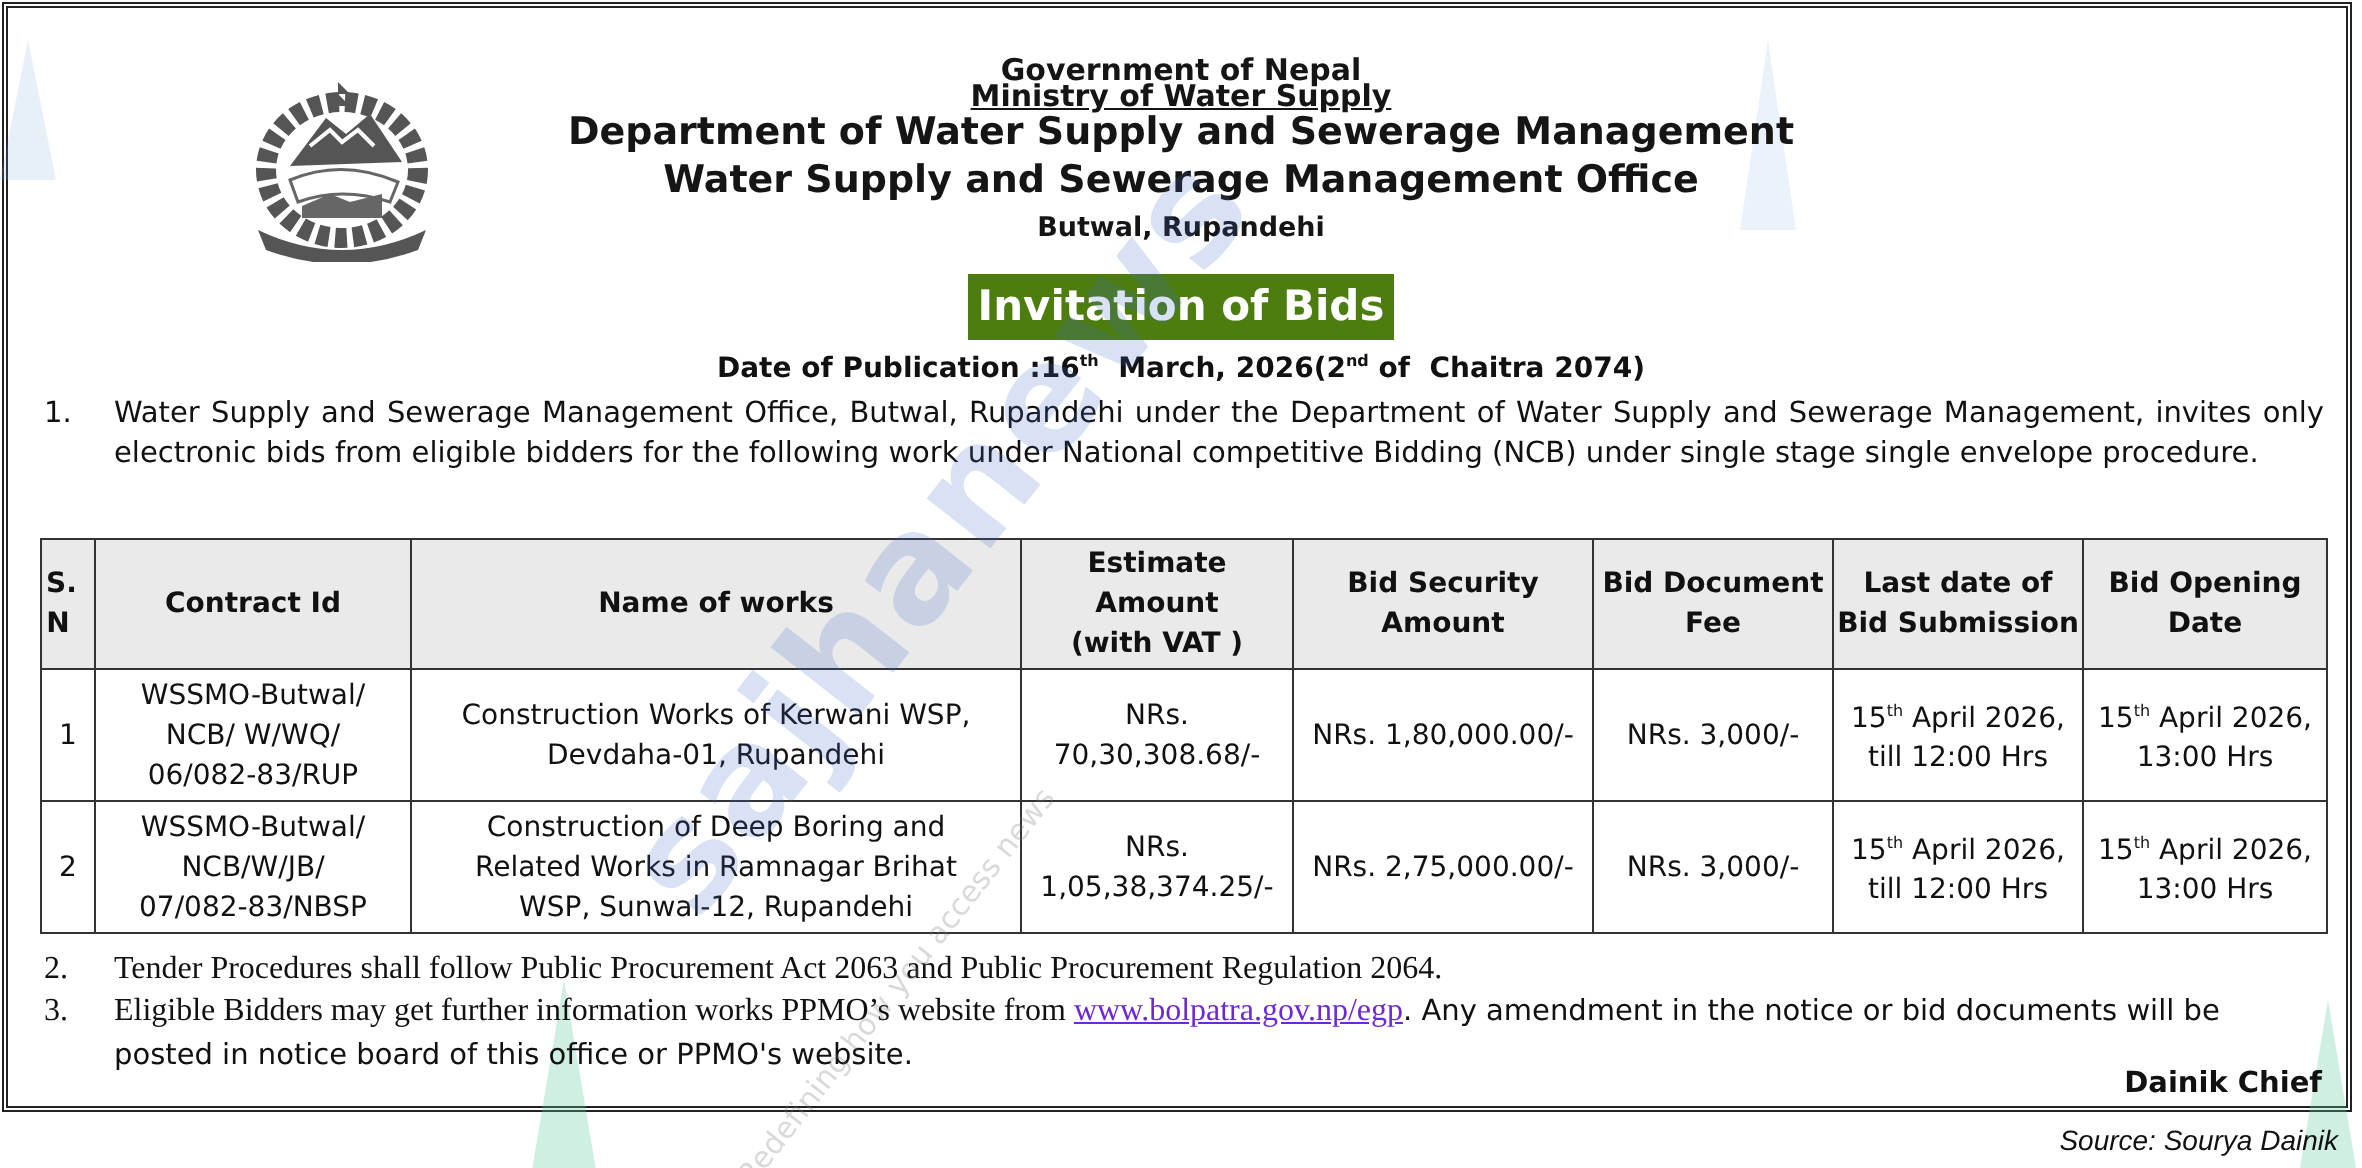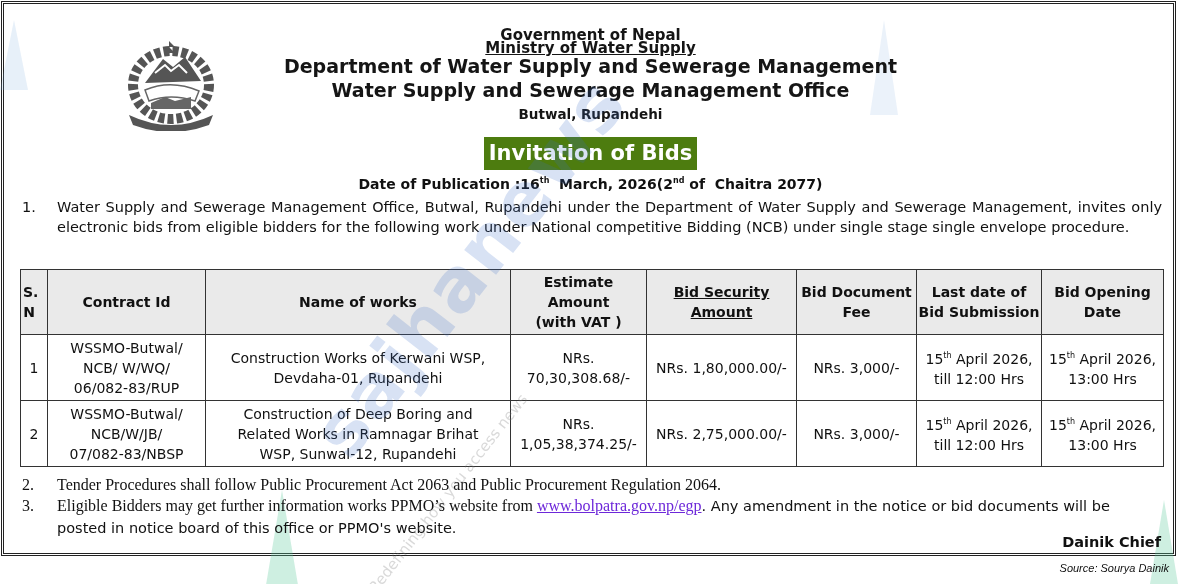--- a/index.html
+++ b/index.html
@@ -36,21 +36,21 @@
   table.bids th, table.bids td { border: 1.5px solid #333; text-align: center; vertical-align: middle; padding: 0 2px; line-height: 20px; }
   table.bids th { background: #eaeaea; font-weight: bold; height: 64px; }
   table.bids td { height: 65px; }
   table.bids sup { font-size: 8px; }
   .notes { position: absolute; left: 22px; top: 474px; width: 1140px; font-family: "Liberation Serif", "DejaVu Serif", serif; font-size: 16px; line-height: 21px; }
   .note { position: relative; padding-left: 35px; }
   .note .num { position: absolute; left: 0; top: 0; }
   .note .sans { font-family: "DejaVu Sans", "Liberation Sans", sans-serif; font-size: 14.5px; }
   .note a { color: #6d28d9; text-decoration: underline; }
   .signoff { position: absolute; right: 20px; top: 534px; font-weight: bold; font-size: 14.5px; }
-  .source { position: absolute; right: 12px; top: 562px; font-style: italic; font-size: 11px; font-family: "Liberation Sans", sans-serif; color: #111; }
+  .source { position: absolute; right: 12px; top: 562px; font-style: italic; font-size: 14px; font-family: "Liberation Sans", sans-serif; color: #111; }
   .wm { position: absolute; pointer-events: none; }
   .wm-text { left: 295px; top: 420px; transform: rotate(-52deg); transform-origin: left top; font-size: 74px; font-weight: bold; color: rgba(60,110,200,0.20); letter-spacing: 2px; white-space: nowrap; }
   .wm-tag { left: 365px; top: 585px; transform: rotate(-52deg); transform-origin: left top; font-size: 15px; color: rgba(120,120,120,0.28); white-space: nowrap; }
   .wm-tri { width: 0; height: 0; border-left: 14px solid transparent; border-right: 14px solid transparent; }
 </style>
 </head>
 <body>
 
 <div class="frame"></div>
 
@@ -73,21 +73,21 @@
 
 <div class="hdr h1">Government of Nepal</div>
 <div class="hdr h2">Ministry of Water Supply</div>
 <div class="hdr h3">Department of Water Supply and Sewerage Management</div>
 <div class="hdr h4">Water Supply and Sewerage Management Office</div>
 <div class="hdr h5">Butwal, Rupandehi</div>
 
 <div class="title-box">Invitation of Bids</div>
 
 <div class="pubdate">
-  <span>Date of Publication :</span><span>16</span><sup>th</sup><span style="white-space:pre">  March, 2026(</span><span>2</span><sup>nd</sup><span style="white-space:pre"> of  Chaitra 2077)</span>
+  <span>Date of Publication :</span><span>16</span><sup>th</sup><span style="white-space:pre">  March, 2026(</span><span>2</span><sup>nd</sup><span style="white-space:pre"> of  Chaitra 2074)</span>
 </div>
 
 <div class="para1">
   <span class="num">1.</span>
   <div class="txt">Water Supply and Sewerage Management Office, Butwal, Rupandehi under the Department of Water Supply and Sewerage Management, invites only electronic bids from eligible bidders for the following work under National competitive Bidding (NCB) under single stage single envelope procedure.</div>
 </div>
 
 <table class="bids">
   <colgroup>
     <col style="width:27px">
@@ -98,21 +98,21 @@
       <col style="width:120px">
       <col style="width:125px">
       <col style="width:122px">
   </colgroup>
   <thead>
     <tr>
       <th style="padding:0 12px 0 2px;margin-top:28px;">S. N</th>
       <th>Contract Id</th>
       <th>Name of works</th>
       <th style="padding:0 18px;">Estimate Amount (with VAT )</th>
-      <th style="padding:0 12px;text-decoration:underline;">Bid Security Amount</th>
+      <th style="padding:0 12px;">Bid Security Amount</th>
       <th>Bid Document Fee</th>
       <th style="padding:0 1px;">Last date of Bid Submission</th>
       <th style="padding:0 10px;">Bid Opening Date</th>
     </tr>
   </thead>
   <tbody>
     <tr>
       <td>1</td>
       <td style="padding:0 10px;">WSSMO-Butwal/ NCB/ W/WQ/ 06/082-83/RUP</td>
       <td style="padding:0 8px;">Construction Works of Kerwani WSP, Devdaha-01, Rupandehi</td>

